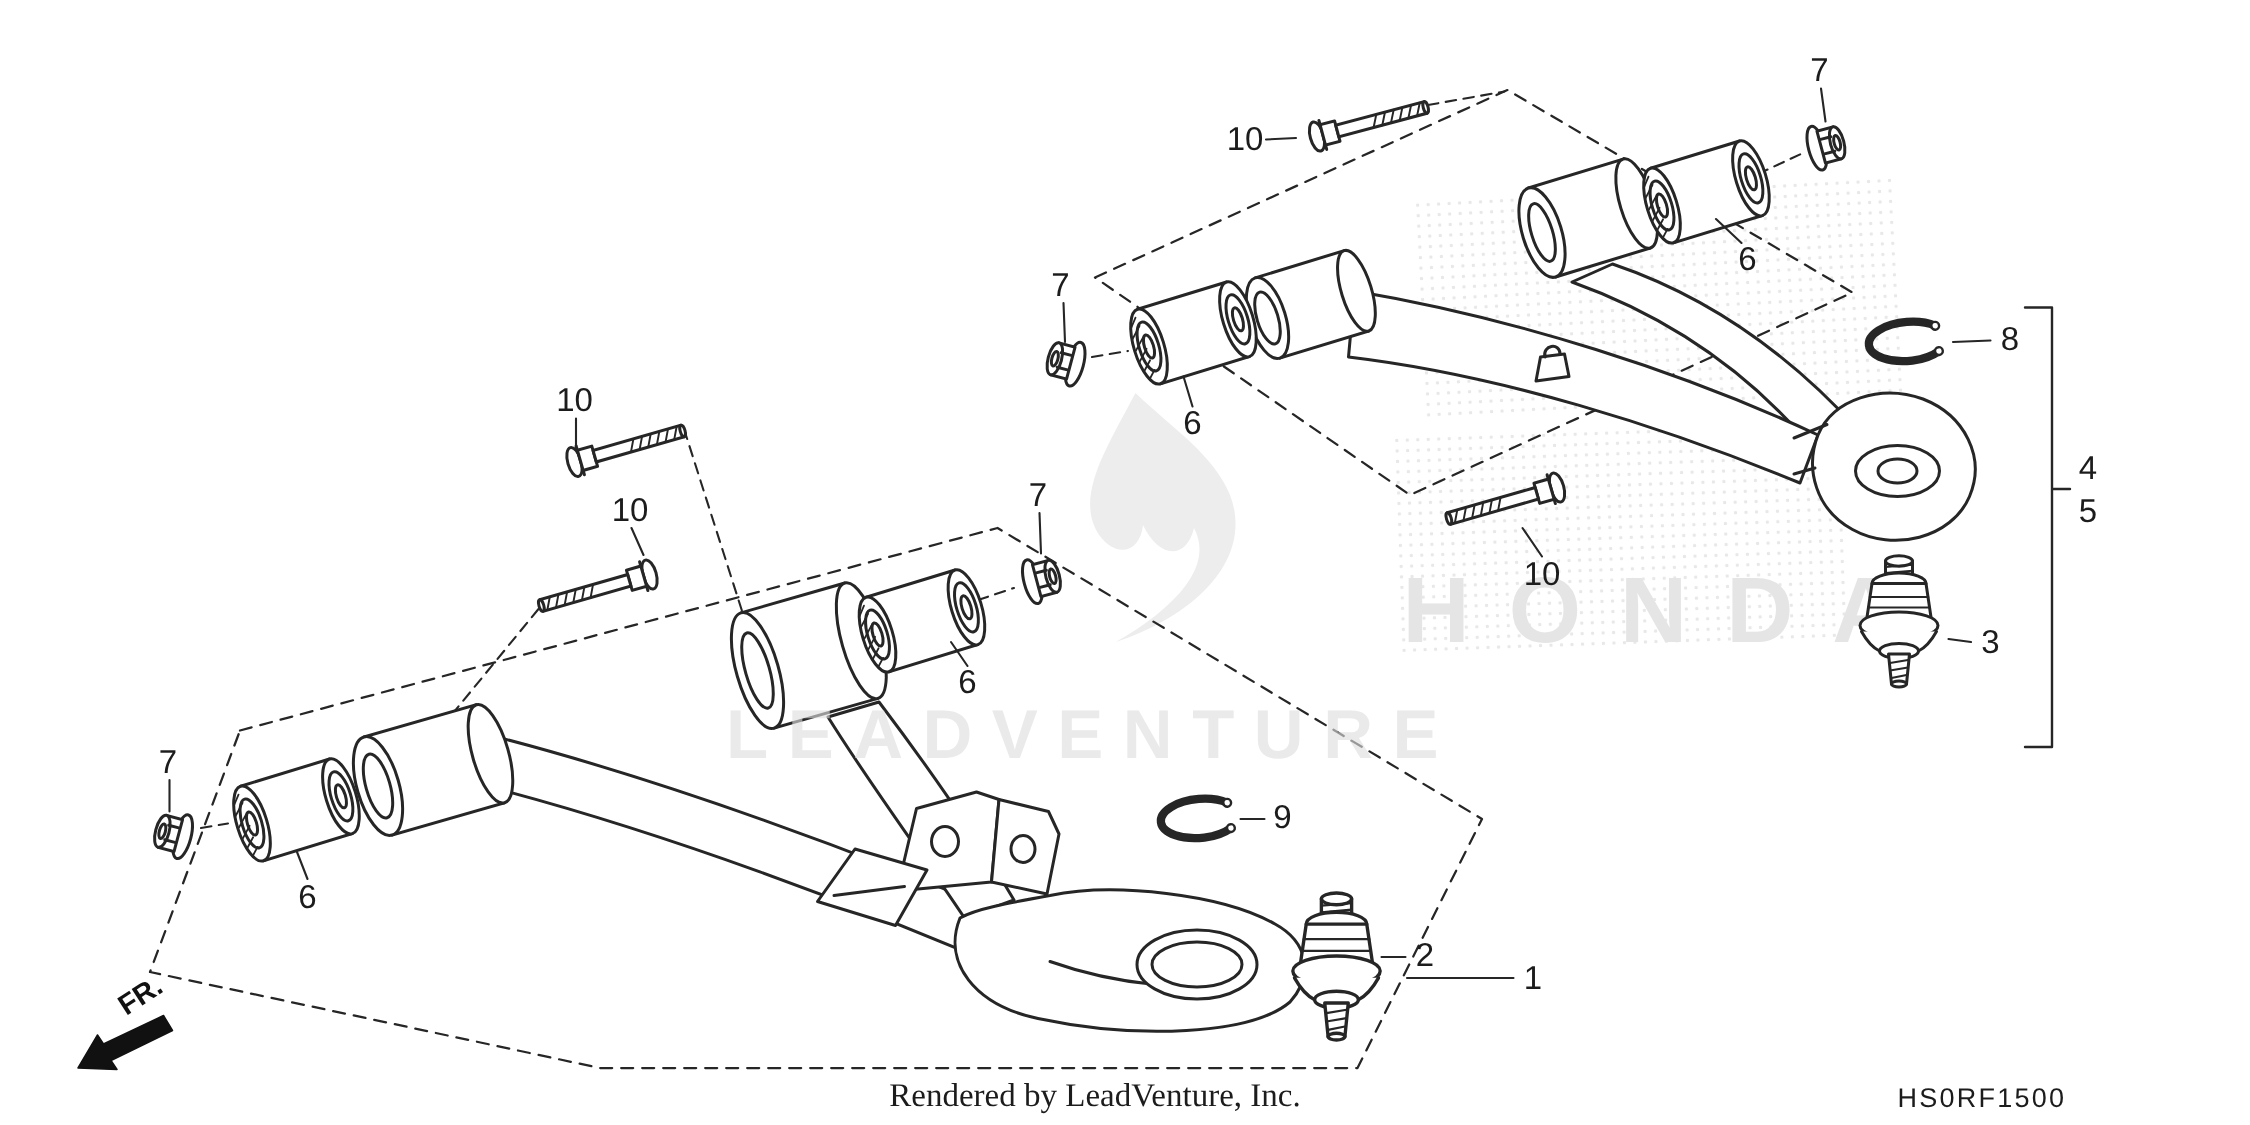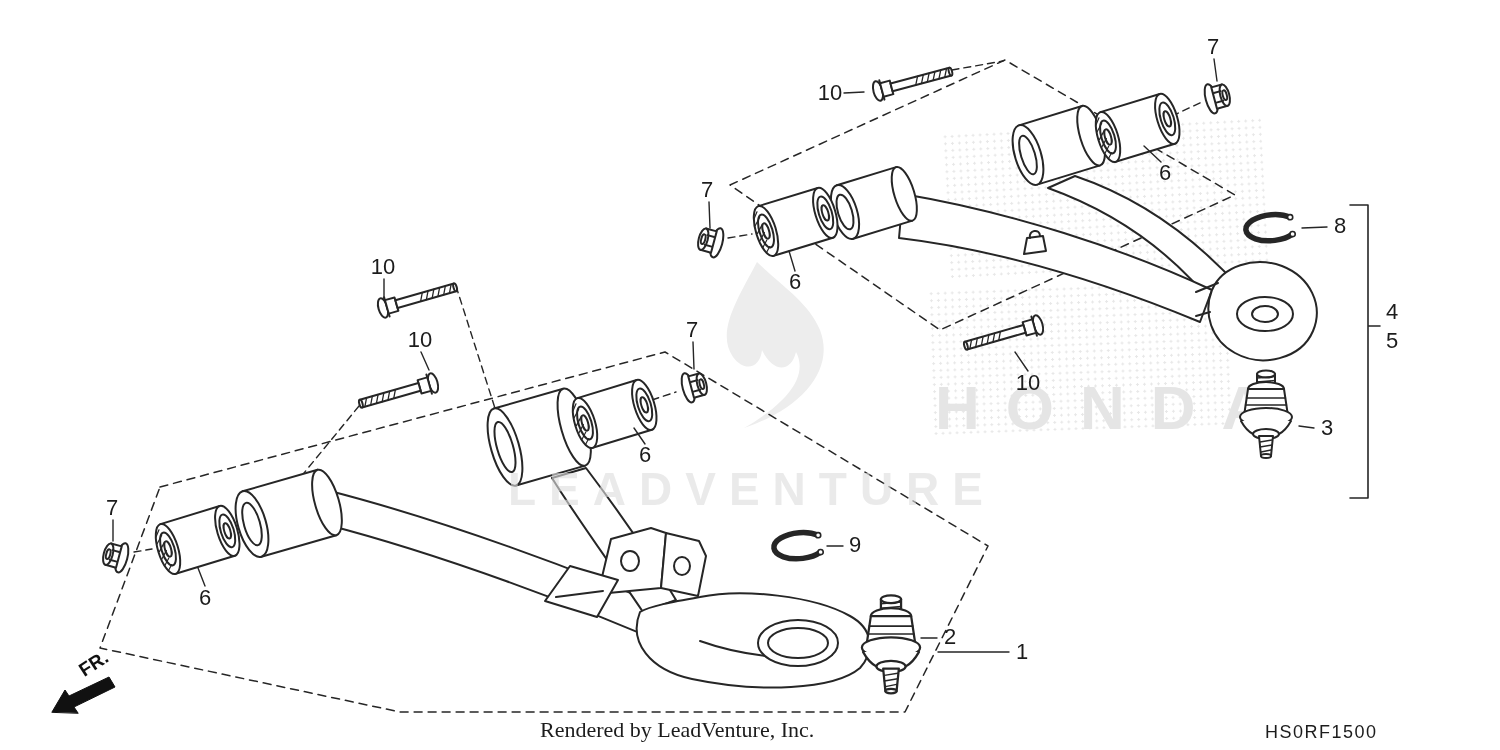--- a/index.html
+++ b/index.html
@@ -10,21 +10,21 @@
           background-image:radial-gradient(circle,#d8d8d8 1.1px, transparent 1.3px);
           background-size:7px 7px; opacity:.6; }
   .wm-brand { position:absolute; z-index:0; color:#e5e5e5; font-weight:bold;
               font-size:62px; letter-spacing:26px; }
   svg.art { position:absolute; left:0; top:0; z-index:1; }
   .wm-main { position:absolute; z-index:2; color:#dedede; font-weight:bold;
              font-size:46px; letter-spacing:13px; opacity:.62; }
   .callout { position:absolute; z-index:3; transform:translate(-50%,-50%);
              font-size:22px; color:#1c1c1c; line-height:1; cursor:pointer; }
   .footer { position:absolute; z-index:3; color:#1c1c1c; }
-  .credit { left:540px; top:717px; width:380px; text-align:left;
+  .credit { left:540px; top:717px; width:380px; text-align:center;
             font-family:"Liberation Serif", serif; font-size:22px; }
   .code   { left:1265px; top:722px; font-size:18px; letter-spacing:1.5px; }
 </style>
 </head>
 <body>
 
 <div class="stage">
 
   <div class="dots" style="left:945px; top:125px; width:320px; height:145px; transform:rotate(-3deg);"></div>
   <div class="dots" style="left:930px; top:285px; width:300px; height:145px; transform:rotate(-2deg);"></div>
@@ -174,21 +174,21 @@
                  M1028,371 L1015,352"></path>
       </g>
 
       <g>
         <polygon points="52,712 65,690 69,696 109,677 115,687 74,707 78,713" fill="#111" stroke="#111" stroke-width="1"></polygon>
         <text transform="translate(97,669) rotate(-33)" text-anchor="middle" font-size="19" font-weight="bold" fill="#111" stroke="none" font-family="Liberation Sans, sans-serif">FR.</text>
       </g>
     </g>
   </svg>
 
-  <div class="wm-main" style="left:484px; top:462px;margin-left:24px;">LEADVENTURE</div>
+  <div class="wm-main" style="left:484px; top:462px;">LEADVENTURE</div>
 
   <div class="callout" style="left:112px; top:508px;">7</div>
   <div class="callout" style="left:205px; top:598px;">6</div>
   <div class="callout" style="left:383px; top:267px;">10</div>
   <div class="callout" style="left:420px; top:340px;">10</div>
   <div class="callout" style="left:645px; top:455px;">6</div>
   <div class="callout" style="left:692px; top:330px;">7</div>
   <div class="callout" style="left:855px; top:545px;">9</div>
   <div class="callout" style="left:950px; top:637px;">2</div>
   <div class="callout" style="left:1022px; top:652px;">1</div>

